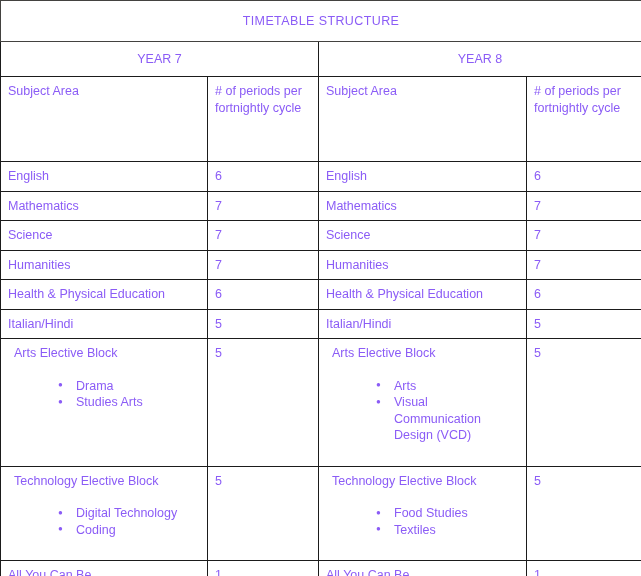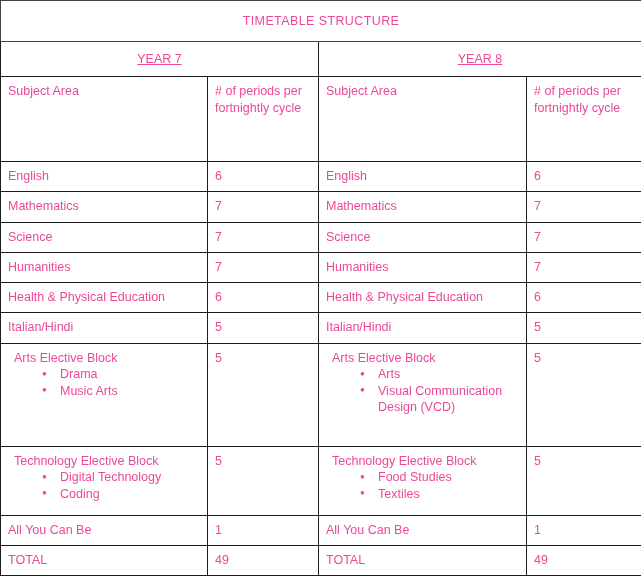--- a/index.html
+++ b/index.html
@@ -18,21 +18,21 @@
     height: 576px;
     border-collapse: collapse;
     table-layout: fixed;
   }
   .timetable td {
     border: 1px solid #1b1b1b;
     vertical-align: top;
     padding: 6px 7px;
     font-size: 12.5px;
     line-height: 1.32;
-    color: #ec4899;
+    color: #8b5cf6;
     background: #ffffff;
     overflow: hidden;
   }
   
   .title-cell {
     background: #434240;
     color: #ffffff;
     text-align: center;
     vertical-align: middle !important;
     font-size: 16px;
@@ -41,42 +41,41 @@
     padding: 0 !important;
     border-color: #434240 !important;
   }
   
   .year-cell {
     text-align: center;
     vertical-align: middle !important;
     font-size: 15px;
     height: 34px;
     padding: 0 !important;
-    text-decoration: underline;
   }
   .year7-banner { background: #fce395; }
   .year8-banner { background: #6d9bef; margin-left: 10px; }
   
   .subhead {
     background: #9b9b9b;
     color: #ffffff;
     height: 72px;
     vertical-align: top;
     font-size: 12.5px;
   }
   
   .fill-yellow { background: #fce395; }
   .fill-blue   { background: #c9d8f5; }
   .fill-total  {
     background: #9b9b9b;
     color: #ffffff;
   }
   
   ul.sublist {
-    margin: 0;
+    margin: 16px;
     padding-left: 34px;
     list-style: none;
   }
   ul.sublist li {
     position: relative;
     font-size: 12.5px;
     line-height: 1.32;
     padding-left: 18px;
   }
   ul.sublist li::before {
@@ -157,21 +156,21 @@
       <td>5</td>
       <td>Italian/Hindi</td>
       <td>5</td>
     </tr>
 
     <tr style="height:103px">
       <td class="fill-yellow">
         <span class="cell-title">Arts Elective Block</span>
         <ul class="sublist">
           <li>Drama</li>
-          <li>Music Arts</li>
+          <li>Studies Arts</li>
         </ul>
       </td>
       <td class="fill-yellow">5</td>
       <td class="fill-blue">
         <span class="cell-title">Arts Elective Block</span>
         <ul class="sublist">
           <li>Arts</li>
           <li>Visual Communication Design (VCD)</li>
         </ul>
       </td>

